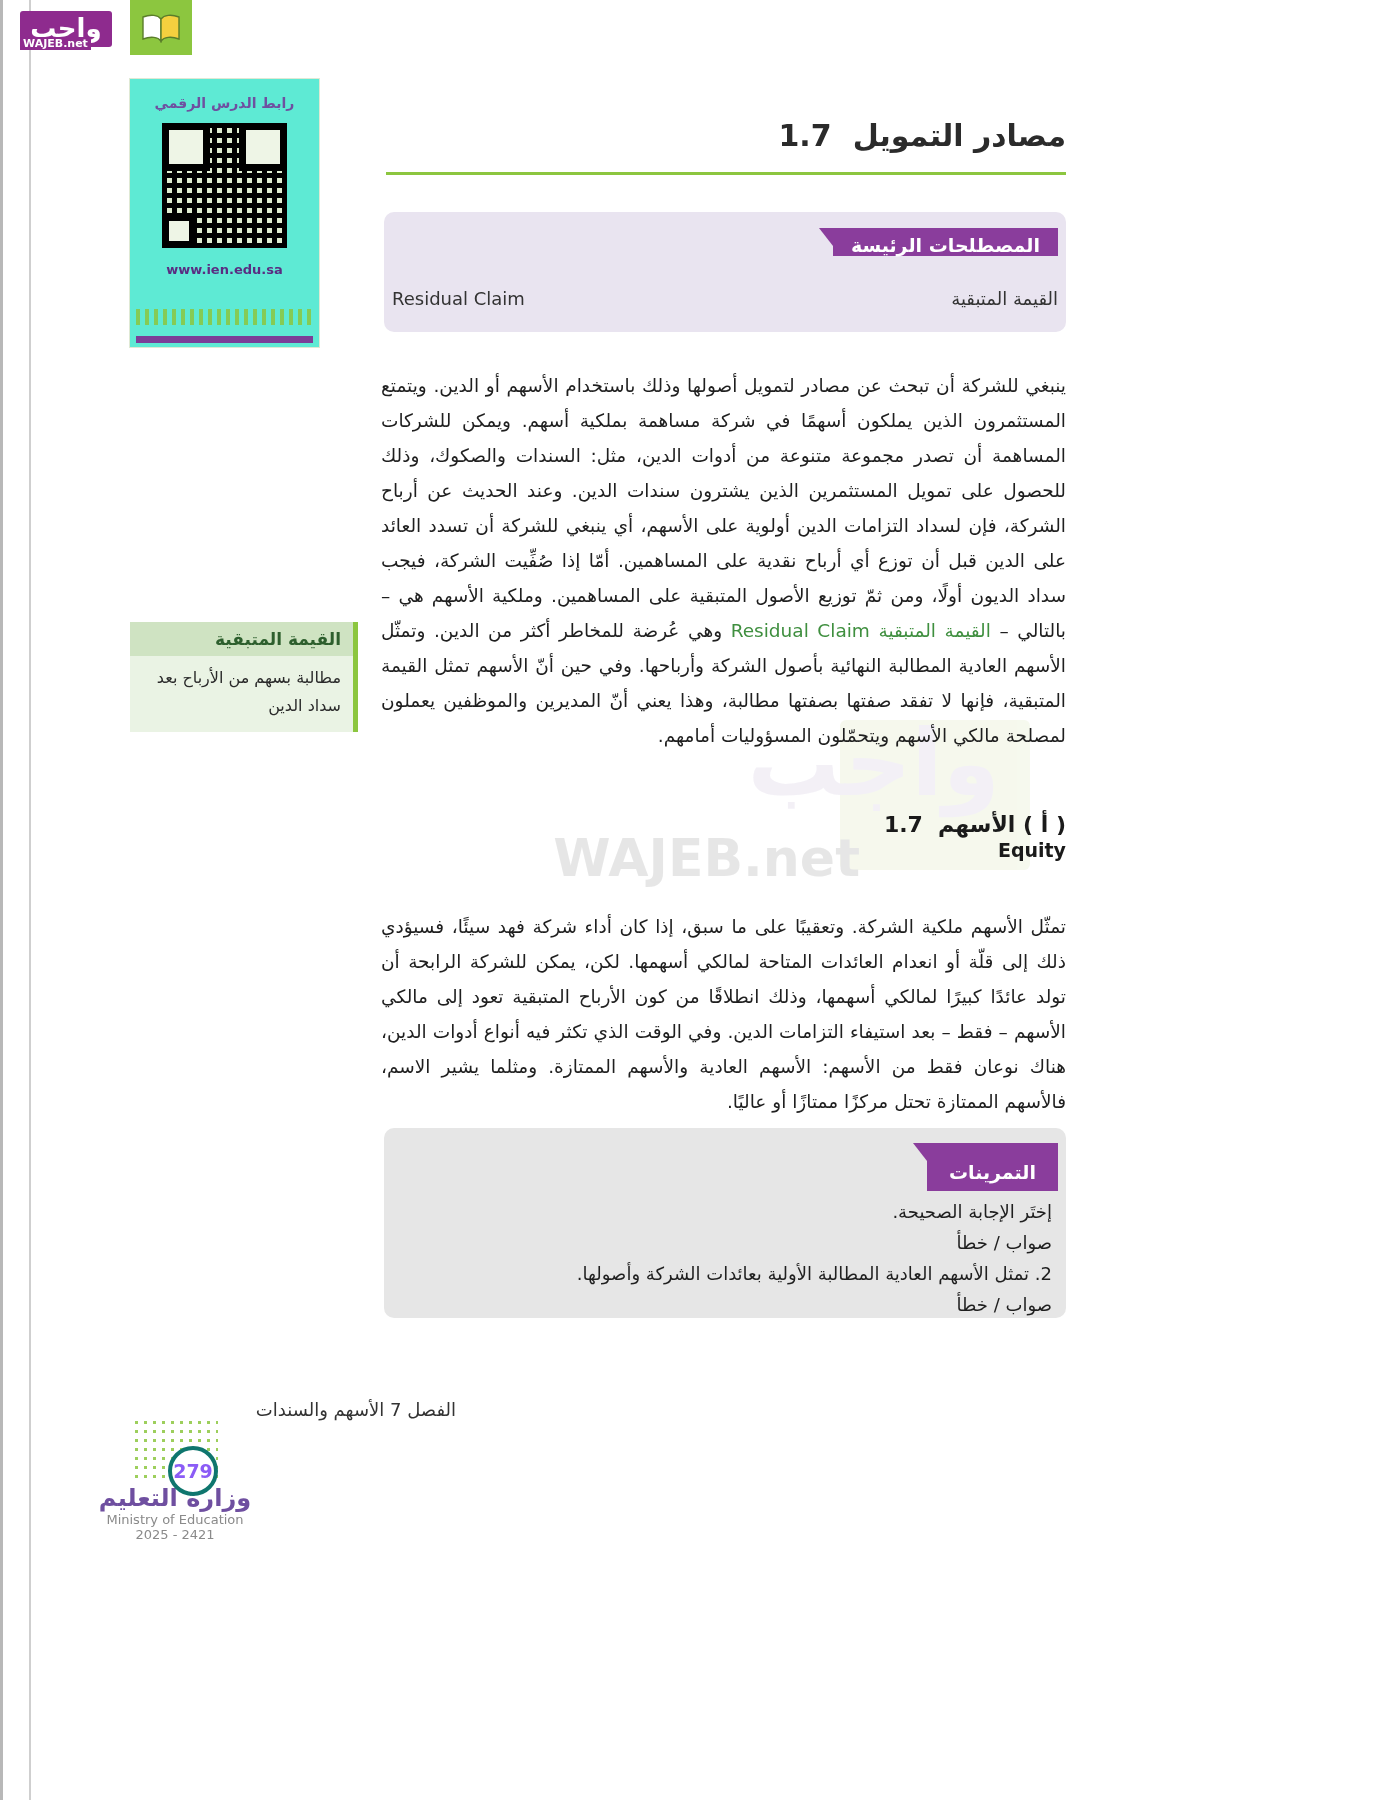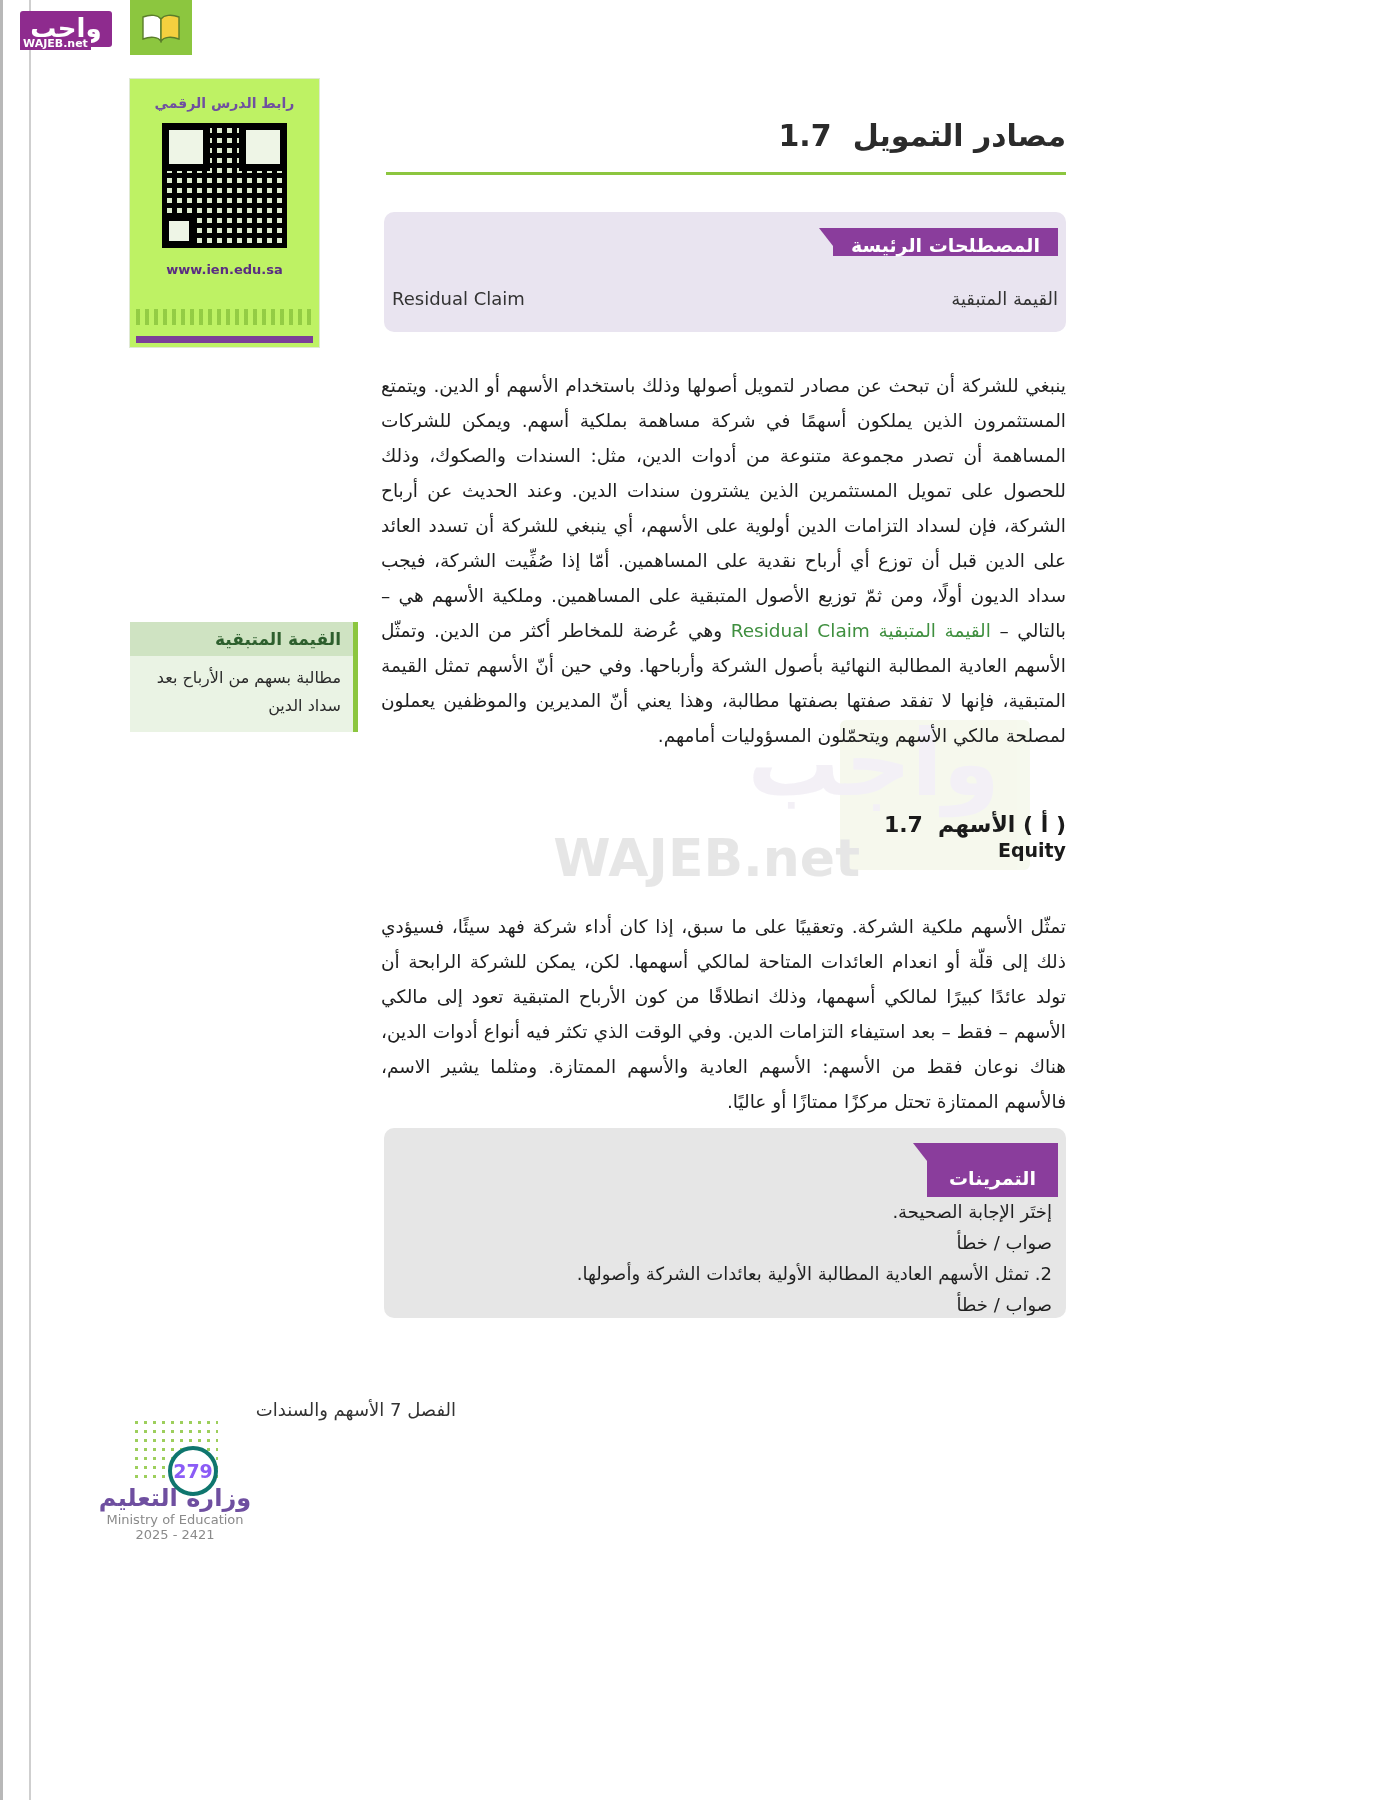--- a/index.html
+++ b/index.html
@@ -52,21 +52,21 @@
     width: 62px; height: 55px;
     background: #8cc63f;
     display: flex; align-items: center; justify-content: center;
   }
   .book-icon-box svg { display: block; }
 
   
   .qr-card {
     position: absolute; top: 78px; left: 129px;
     width: 191px; height: 270px;
-    background: #bef264;
+    background: #5eead4;
     border: 1px solid #dfe9d4;
     text-align: center;
   }
   .qr-title {
     margin-top: 16px;
     font-size: 14px; color: #6f4fa0; font-weight: bold;
     direction: rtl;
   }
   .qr-img {
     margin: 12px auto 0 auto;
@@ -192,21 +192,21 @@
   
   .ex-box {
     position: absolute; top: 1128px; right: 330px;
     width: 682px; height: 190px;
     background: #e6e6e6; border-radius: 10px;
   }
   .ex-tab {
     position: absolute; top: 1143px; right: 338px;
     background: #8a3d9c; color: #fff;
     font-size: 19px; font-weight: bold;
-    padding: 24px 22px 8px 22px; direction: rtl;
+    padding: 18px 22px 8px 22px; direction: rtl;
   }
   .ex-tab::after {
     content: ""; position: absolute; left: -14px; top: 0;
     border-top: 18px solid #8a3d9c;
     border-left: 14px solid transparent;
   }
   .ex-body {
     position: absolute; top: 1196px; right: 344px; width: 660px;
     direction: rtl; text-align: right;
     font-size: 18px; line-height: 31px; color: #1f1f1f;

